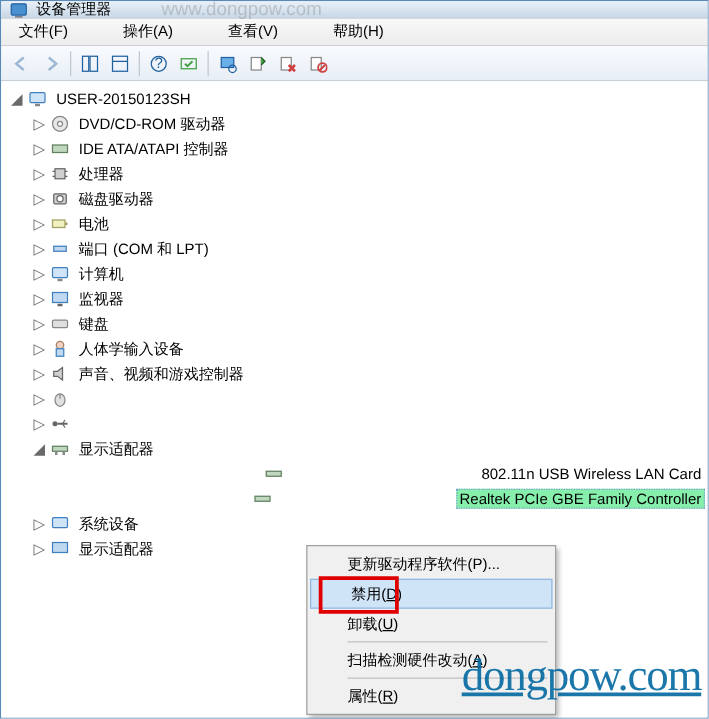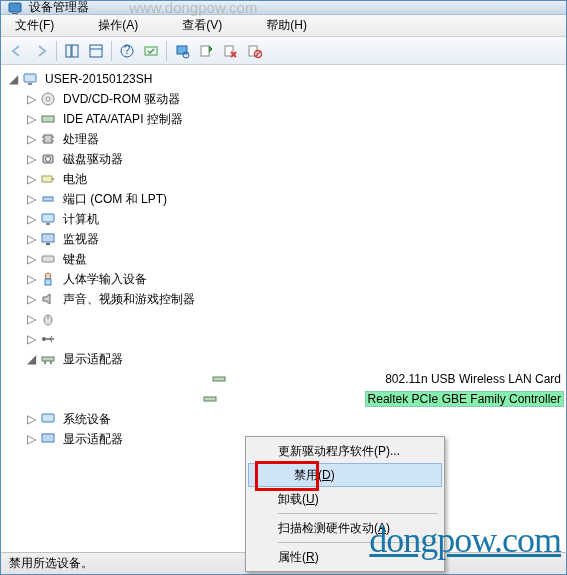--- a/index.html
+++ b/index.html
@@ -21,21 +21,21 @@
     .expander { width: 13px; height: 13px; display: inline-flex; align-items: center; justify-content: center; margin-right: 2px; cursor: default; color: #6a6a6a; }
     .expander.empty { visibility: hidden; }
     .node-icon { width: 16px; height: 16px; margin-right: 4px; display: inline-flex; align-items: center; justify-content: center; }
     .node-label { padding: 1px 3px; cursor: default; }
     .node-label.selected { background: #86efac; border: 1px dotted #7da2ce; padding: 0 2px; }
     .indent-0 { padding-left: 4px; }
     .indent-1 { padding-left: 22px; }
     .indent-2 { padding-left: 42px; justify-content: space-between; }
     .context-menu { position: absolute; left: 245px; top: 436px; width: 200px; background: #f0f0f0; border: 1px solid #a0a0a0; box-shadow: 2px 2px 4px rgba(0,0,0,0.3); padding: 2px; }
     .cm-item { height: 24px; display: flex; align-items: center; padding: 0 24px 0 30px; cursor: default; position: relative; }
-    .cm-item.hover { background: #d0e4f8; border: 1px solid #90b8e0; padding: 0 23px 0 45px; }
+    .cm-item.hover { background: #d0e4f8; border: 1px solid #90b8e0; padding: 0 23px 0 32px; }
     .cm-sep { height: 1px; background: #c0c0c0; margin: 2px 4px 2px 30px; }
     .highlight-box { position: absolute; left: 255px; top: 461px; width: 64px; height: 30px; border: 3px solid #e00000; pointer-events: none; }
     .statusbar { height: 22px; background: linear-gradient(to bottom, #f0f0f0, #e4e4e4); border-top: 1px solid #c0c0c0; display: flex; align-items: center; padding: 0 8px; }
     .watermark { position: absolute; right: 6px; bottom: 14px; font-family: Georgia, serif; font-size: 36px; color: #0369a1; pointer-events: none; opacity: 0.9; letter-spacing: -1px; text-decoration: underline; }
     svg { display: block; }
     .menu-underline { text-decoration: underline; }
   </style>
 </head>
 <body>
 
@@ -307,23 +307,20 @@
           <span class="node-icon">
             <svg width="16" height="16" viewBox="0 0 16 16">
               <rect x="2" y="3" width="12" height="8" fill="#c0d8f0" stroke="#4080c0"></rect>
             </svg>
           </span>
           <span class="node-label">显示适配器</span>
         </li>
     </ul>
   </div>
 
-  <div class="statusbar">
-    <span>禁用所选设备。</span>
-  </div>
 </div>
 
 <div class="context-menu">
   <div class="cm-item">
       <span>更新驱动程序软件(P)...</span>
     </div>
   <div class="cm-item hover">
       <span>禁用(<span class="menu-underline">D</span>)</span>
     </div>
   <div class="cm-item">

